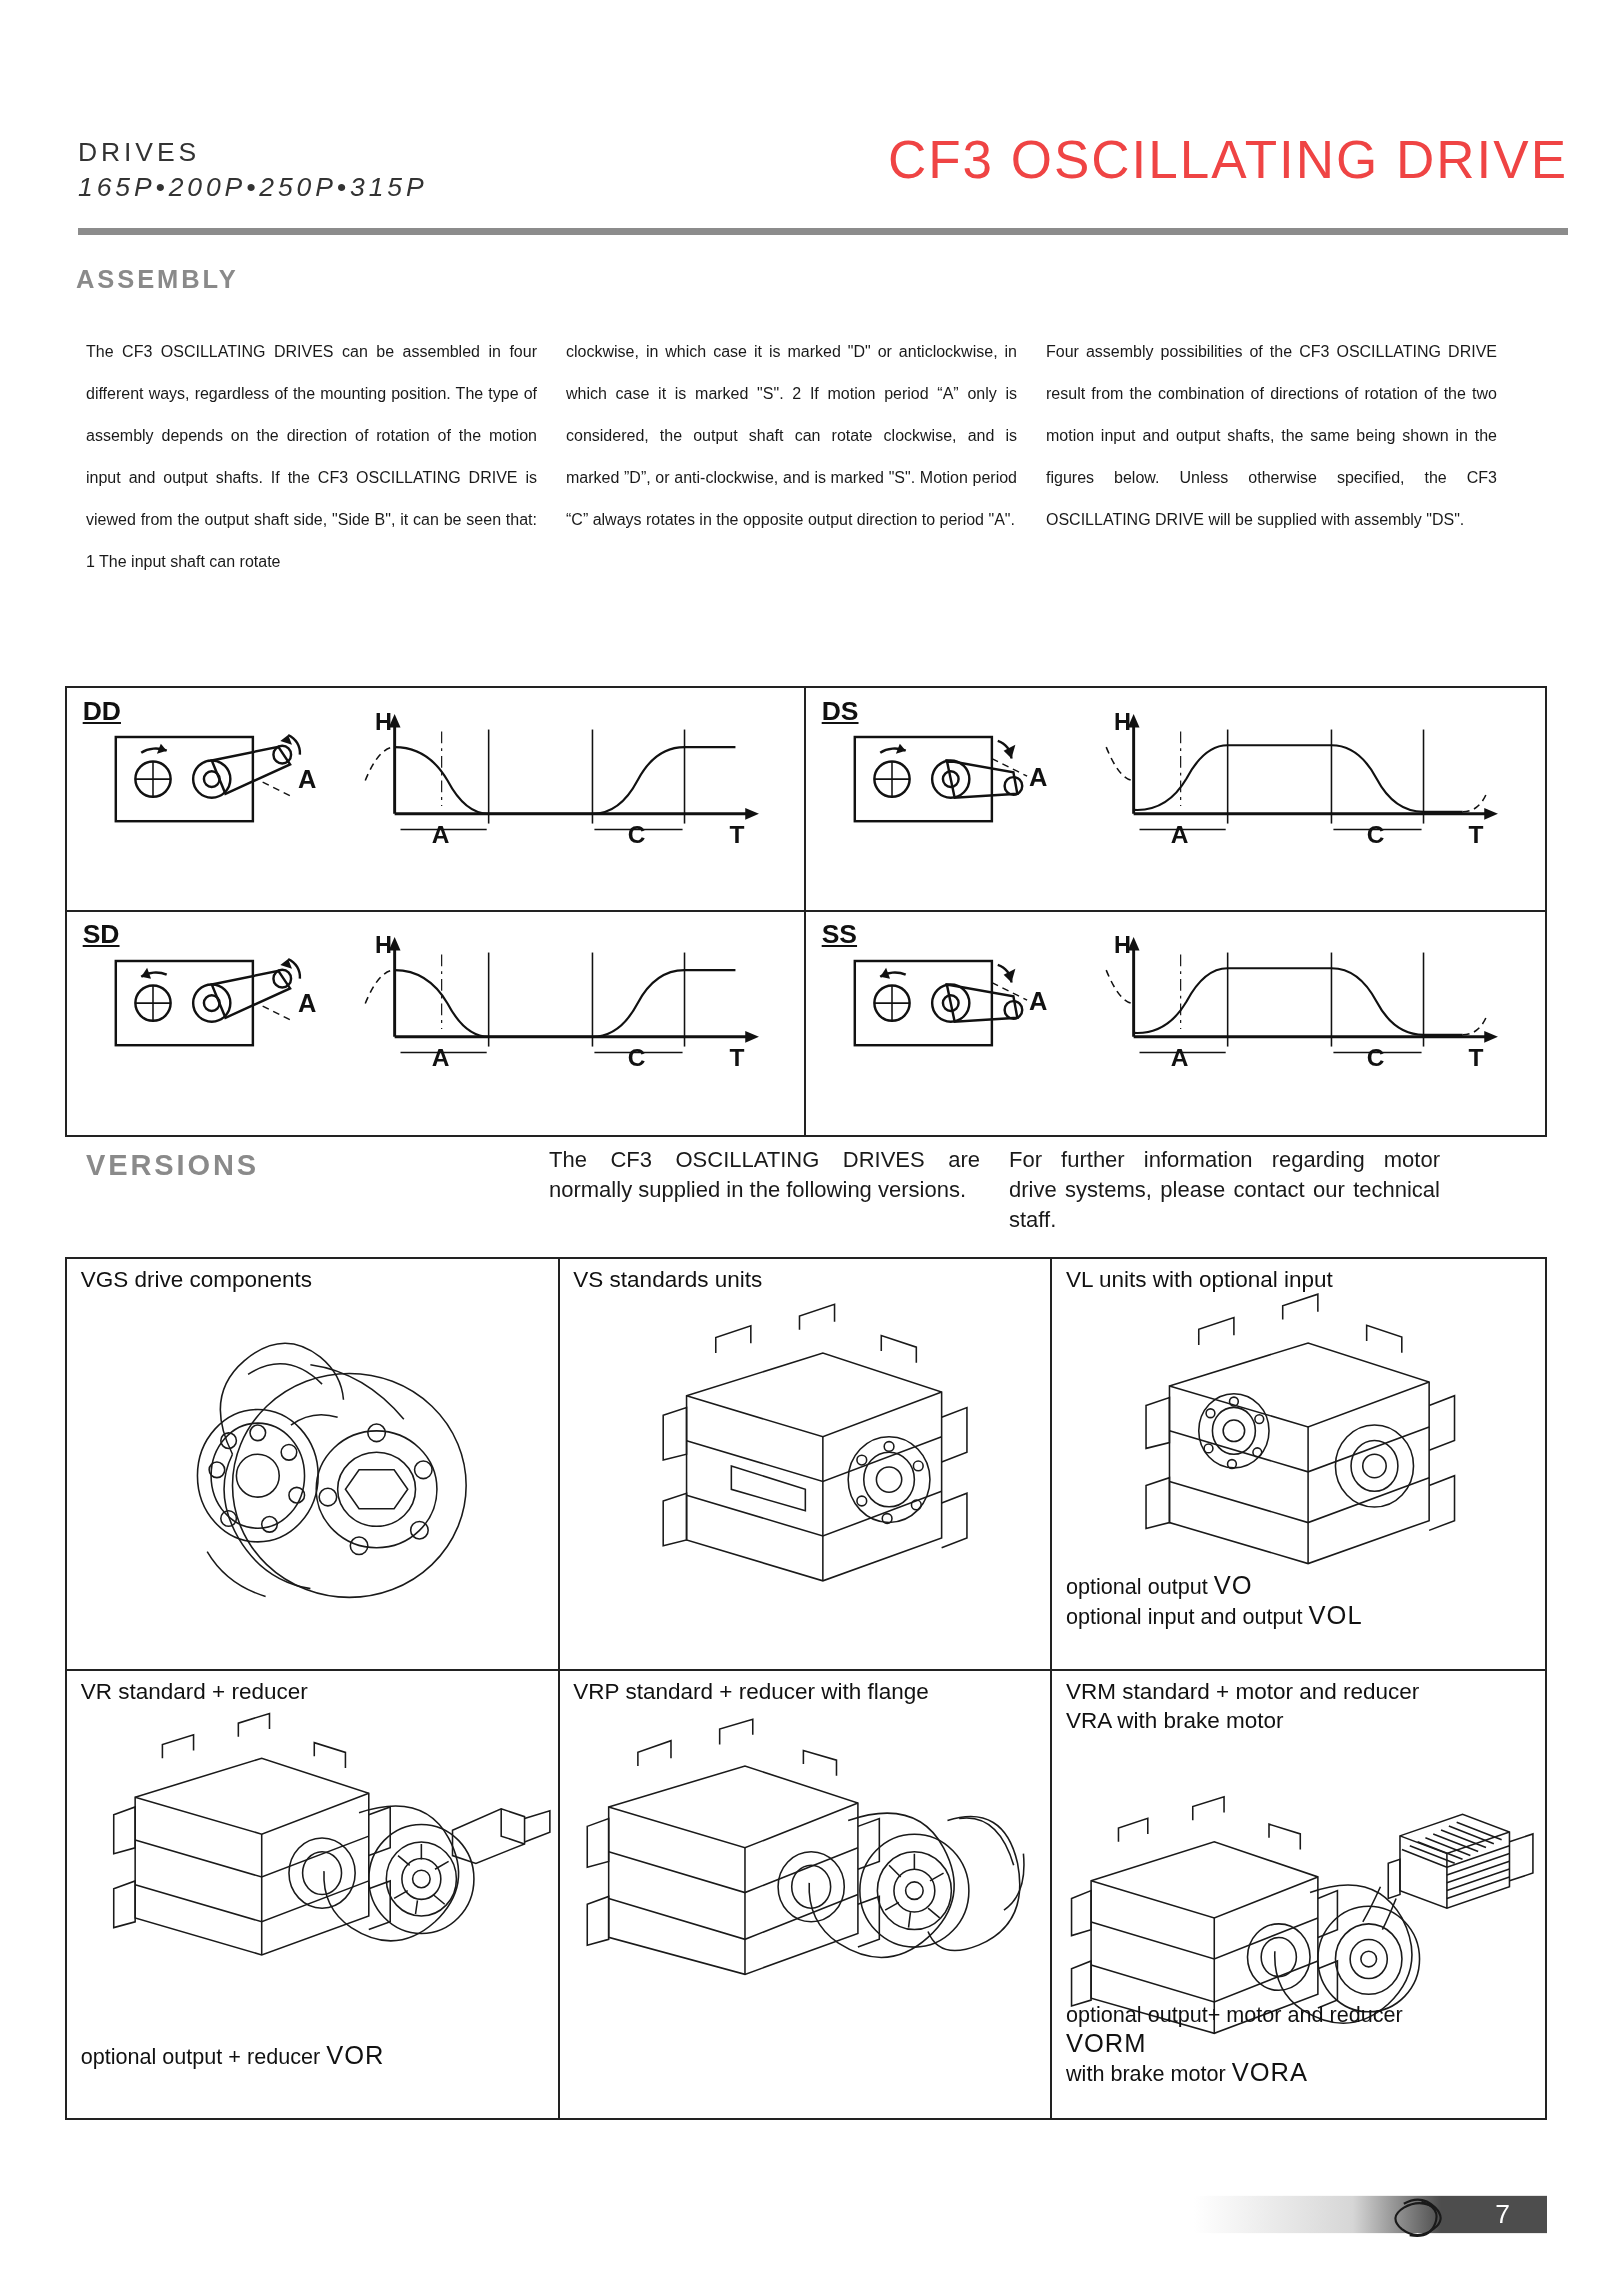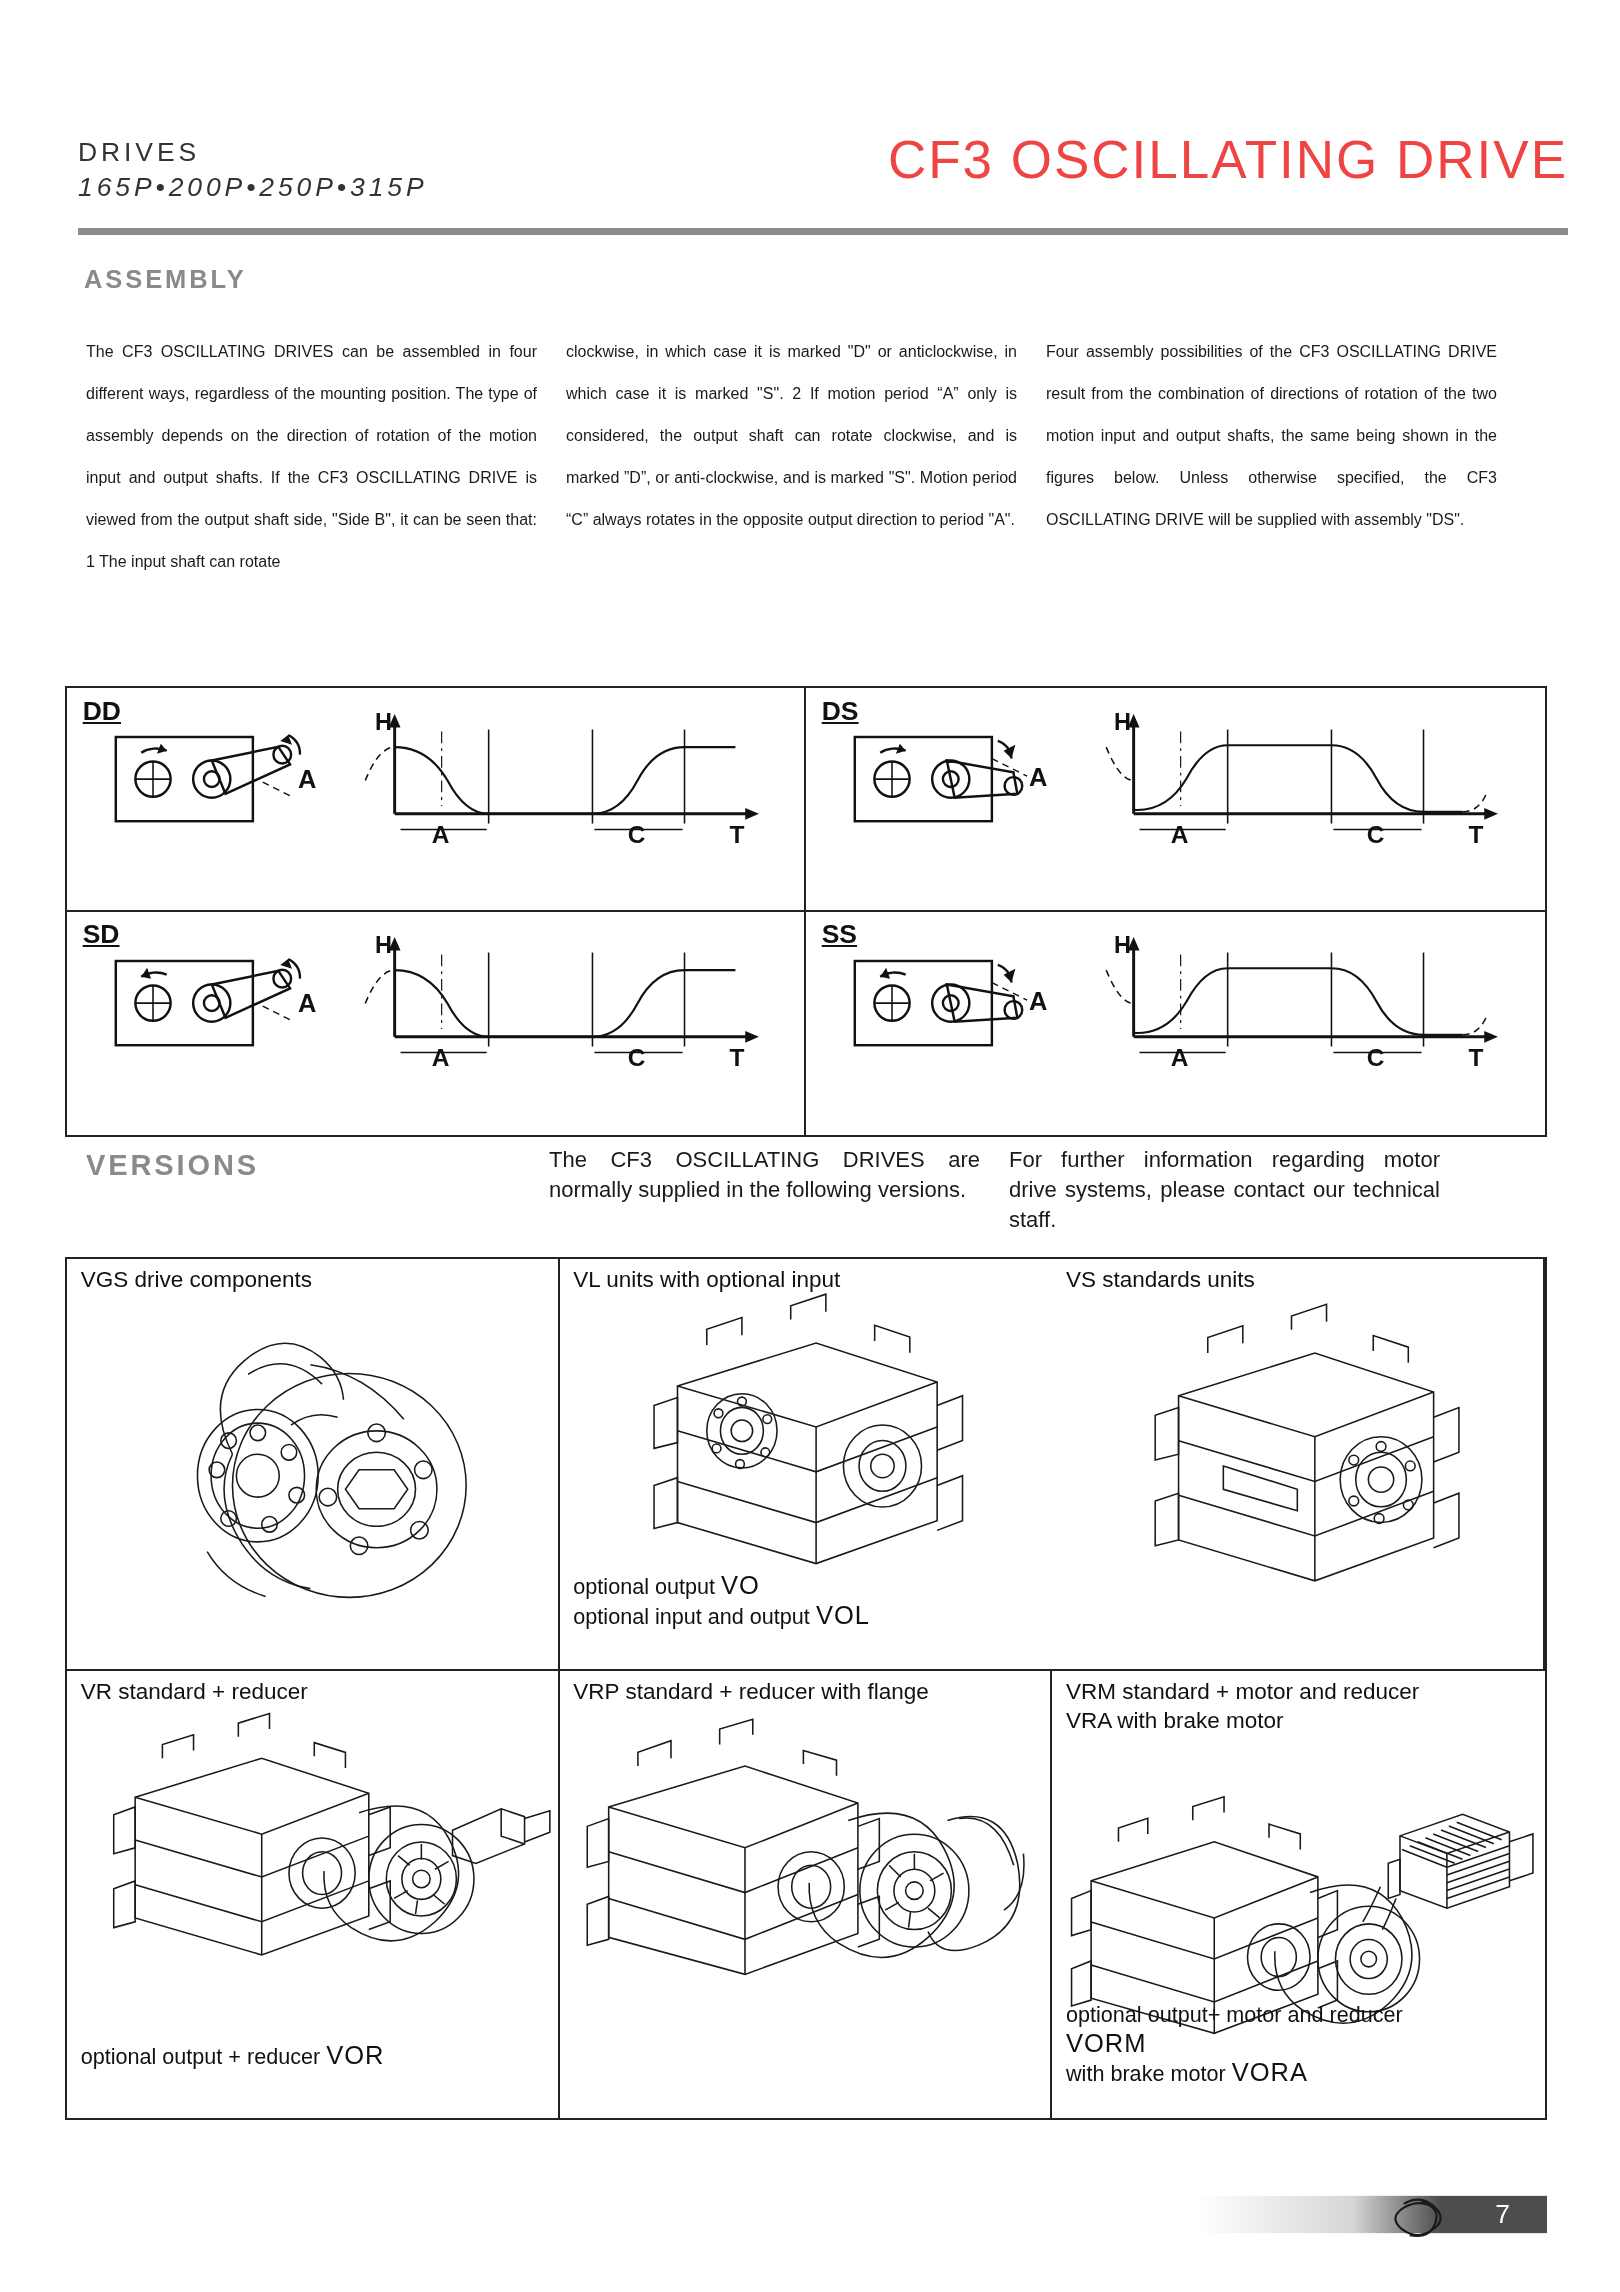--- a/index.html
+++ b/index.html
@@ -69,21 +69,21 @@
   }
 
   
   .section-title {
     position: absolute;
     font-size: 25.5px;
     font-weight: bold;
     letter-spacing: 2.9px;
     color: #8a8a8a;
   }
-  #assembly-title { left: 84px; top: 265px; }
+  #assembly-title { left: 76px; top: 265px; }
   #versions-title { left: 86px; top: 1149px; font-size: 29px; }
 
   
   .intro {
     position: absolute;
     left: 86px;
     top: 331px;
     width: 1411px;
     display: flex;
     gap: 29px;
@@ -459,20 +459,50 @@
           <circle cx="300" cy="294" r="9"></circle>
           <circle cx="268" cy="244" r="9"></circle>
           <path d="M186 118 q40 -26 76 10"></path>
           <path d="M144 300 q20 34 60 46"></path>
           <path d="M250 108 q56 8 96 56"></path>
           <path d="M230 170 q22 -16 48 -8"></path>
         </g>
       </svg>
     </div>
 
+    <div class="ver-cell">
+      <div class="ver-title">VS standards units</div>
+      <svg class="ver-art" viewBox="0 0 504 420" preserveAspectRatio="xMidYMid meet">
+        <g fill="none" stroke="#1a1a1a" stroke-width="1.6">
+          <path d="M130 140 L270 96 L392 136 L392 286 L270 330 L130 288 Z"></path>
+          <path d="M130 140 L270 182 L392 136"></path>
+          <path d="M270 182 L270 330"></path>
+          <path d="M130 186 L270 228 L392 182"></path>
+          <path d="M130 242 L270 284 L392 238"></path>
+          <path d="M160 96 L160 80 L196 68 L196 86"></path>
+          <path d="M246 72 L246 58 L282 46 L282 64"></path>
+          <path d="M330 94 L330 78 L366 90 L366 106"></path>
+          <path d="M106 160 L130 152 L130 200 L106 206 Z"></path>
+          <path d="M106 248 L130 240 L130 288 L106 294 Z"></path>
+          <path d="M392 162 L418 152 L418 198 L392 208"></path>
+          <path d="M392 250 L418 240 L418 286 L392 296"></path>
+          <ellipse cx="338" cy="226" rx="42" ry="44"></ellipse>
+          <ellipse cx="338" cy="226" rx="26" ry="28"></ellipse>
+          <circle cx="338" cy="226" r="13"></circle>
+          <circle cx="338" cy="192" r="5"></circle>
+          <circle cx="368" cy="212" r="5"></circle>
+          <circle cx="366" cy="252" r="5"></circle>
+          <circle cx="336" cy="266" r="5"></circle>
+          <circle cx="310" cy="248" r="5"></circle>
+          <circle cx="310" cy="206" r="5"></circle>
+          <path d="M176 212 L252 236 L252 258 L176 236 Z"></path>
+        </g>
+      </svg>
+    </div>
+
     <div class="ver-cell last-col">
       <div class="ver-title">VL  units with optional input</div>
       <svg class="ver-art" viewBox="0 0 504 420" preserveAspectRatio="xMidYMid meet">
         <g fill="none" stroke="#1a1a1a" stroke-width="1.6">
           <path d="M120 130 L262 86 L386 126 L386 268 L262 312 L120 270 Z"></path>
           <path d="M120 130 L262 172 L386 126"></path>
           <path d="M262 172 L262 312"></path>
           <path d="M120 176 L262 218 L386 172"></path>
           <path d="M120 228 L262 270 L386 224"></path>
           <path d="M150 88 L150 72 L186 60 L186 78"></path>
@@ -493,50 +523,20 @@
           <circle cx="210" cy="198" r="4.5"></circle>
           <circle cx="184" cy="210" r="4.5"></circle>
           <circle cx="160" cy="194" r="4.5"></circle>
           <circle cx="162" cy="158" r="4.5"></circle>
         </g>
       </svg>
       <div class="ver-note" style="top: 312px;">
         <div><span>optional output </span><span class="code">VO</span></div>
         <div><span>optional input and output </span><span class="code">VOL</span></div>
       </div>
-    </div>
-
-    <div class="ver-cell">
-      <div class="ver-title">VS standards units</div>
-      <svg class="ver-art" viewBox="0 0 504 420" preserveAspectRatio="xMidYMid meet">
-        <g fill="none" stroke="#1a1a1a" stroke-width="1.6">
-          <path d="M130 140 L270 96 L392 136 L392 286 L270 330 L130 288 Z"></path>
-          <path d="M130 140 L270 182 L392 136"></path>
-          <path d="M270 182 L270 330"></path>
-          <path d="M130 186 L270 228 L392 182"></path>
-          <path d="M130 242 L270 284 L392 238"></path>
-          <path d="M160 96 L160 80 L196 68 L196 86"></path>
-          <path d="M246 72 L246 58 L282 46 L282 64"></path>
-          <path d="M330 94 L330 78 L366 90 L366 106"></path>
-          <path d="M106 160 L130 152 L130 200 L106 206 Z"></path>
-          <path d="M106 248 L130 240 L130 288 L106 294 Z"></path>
-          <path d="M392 162 L418 152 L418 198 L392 208"></path>
-          <path d="M392 250 L418 240 L418 286 L392 296"></path>
-          <ellipse cx="338" cy="226" rx="42" ry="44"></ellipse>
-          <ellipse cx="338" cy="226" rx="26" ry="28"></ellipse>
-          <circle cx="338" cy="226" r="13"></circle>
-          <circle cx="338" cy="192" r="5"></circle>
-          <circle cx="368" cy="212" r="5"></circle>
-          <circle cx="366" cy="252" r="5"></circle>
-          <circle cx="336" cy="266" r="5"></circle>
-          <circle cx="310" cy="248" r="5"></circle>
-          <circle cx="310" cy="206" r="5"></circle>
-          <path d="M176 212 L252 236 L252 258 L176 236 Z"></path>
-        </g>
-      </svg>
     </div>
 
     <div class="ver-cell last-row">
       <div class="ver-title">VR standard + reducer</div>
       <svg class="ver-art" viewBox="0 0 504 458" preserveAspectRatio="xMidYMid meet">
         <g fill="none" stroke="#1a1a1a" stroke-width="1.6">
           <path d="M70 128 L200 88 L310 124 L310 250 L200 290 L70 252 Z"></path>
           <path d="M70 128 L200 166 L310 124"></path>
           <path d="M200 166 L200 290"></path>
           <path d="M70 172 L200 210 L310 168"></path>

